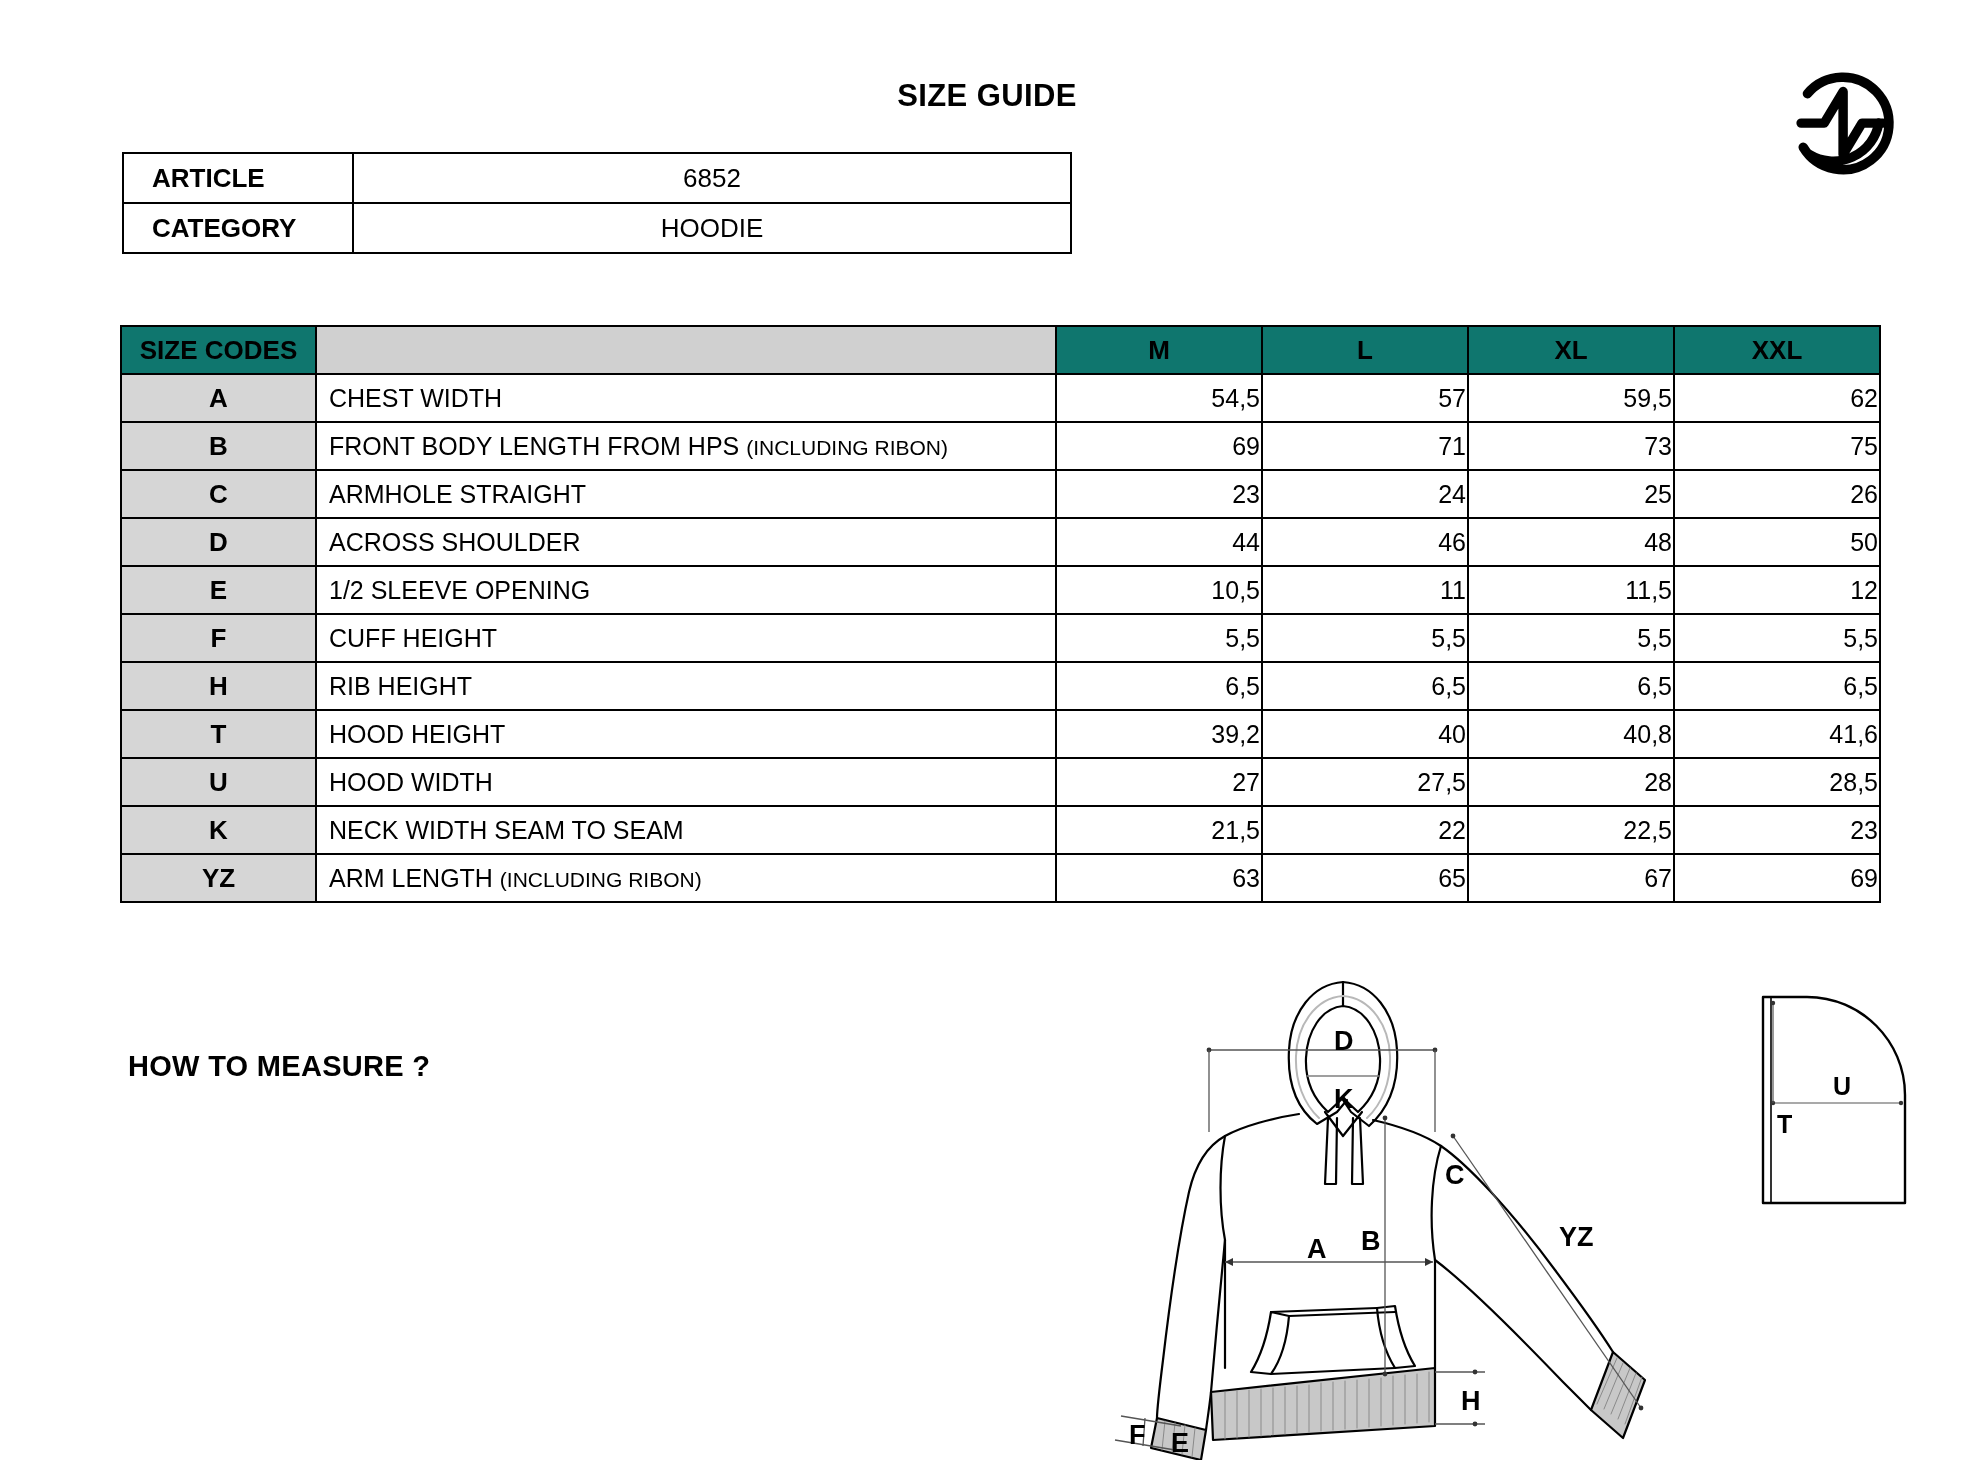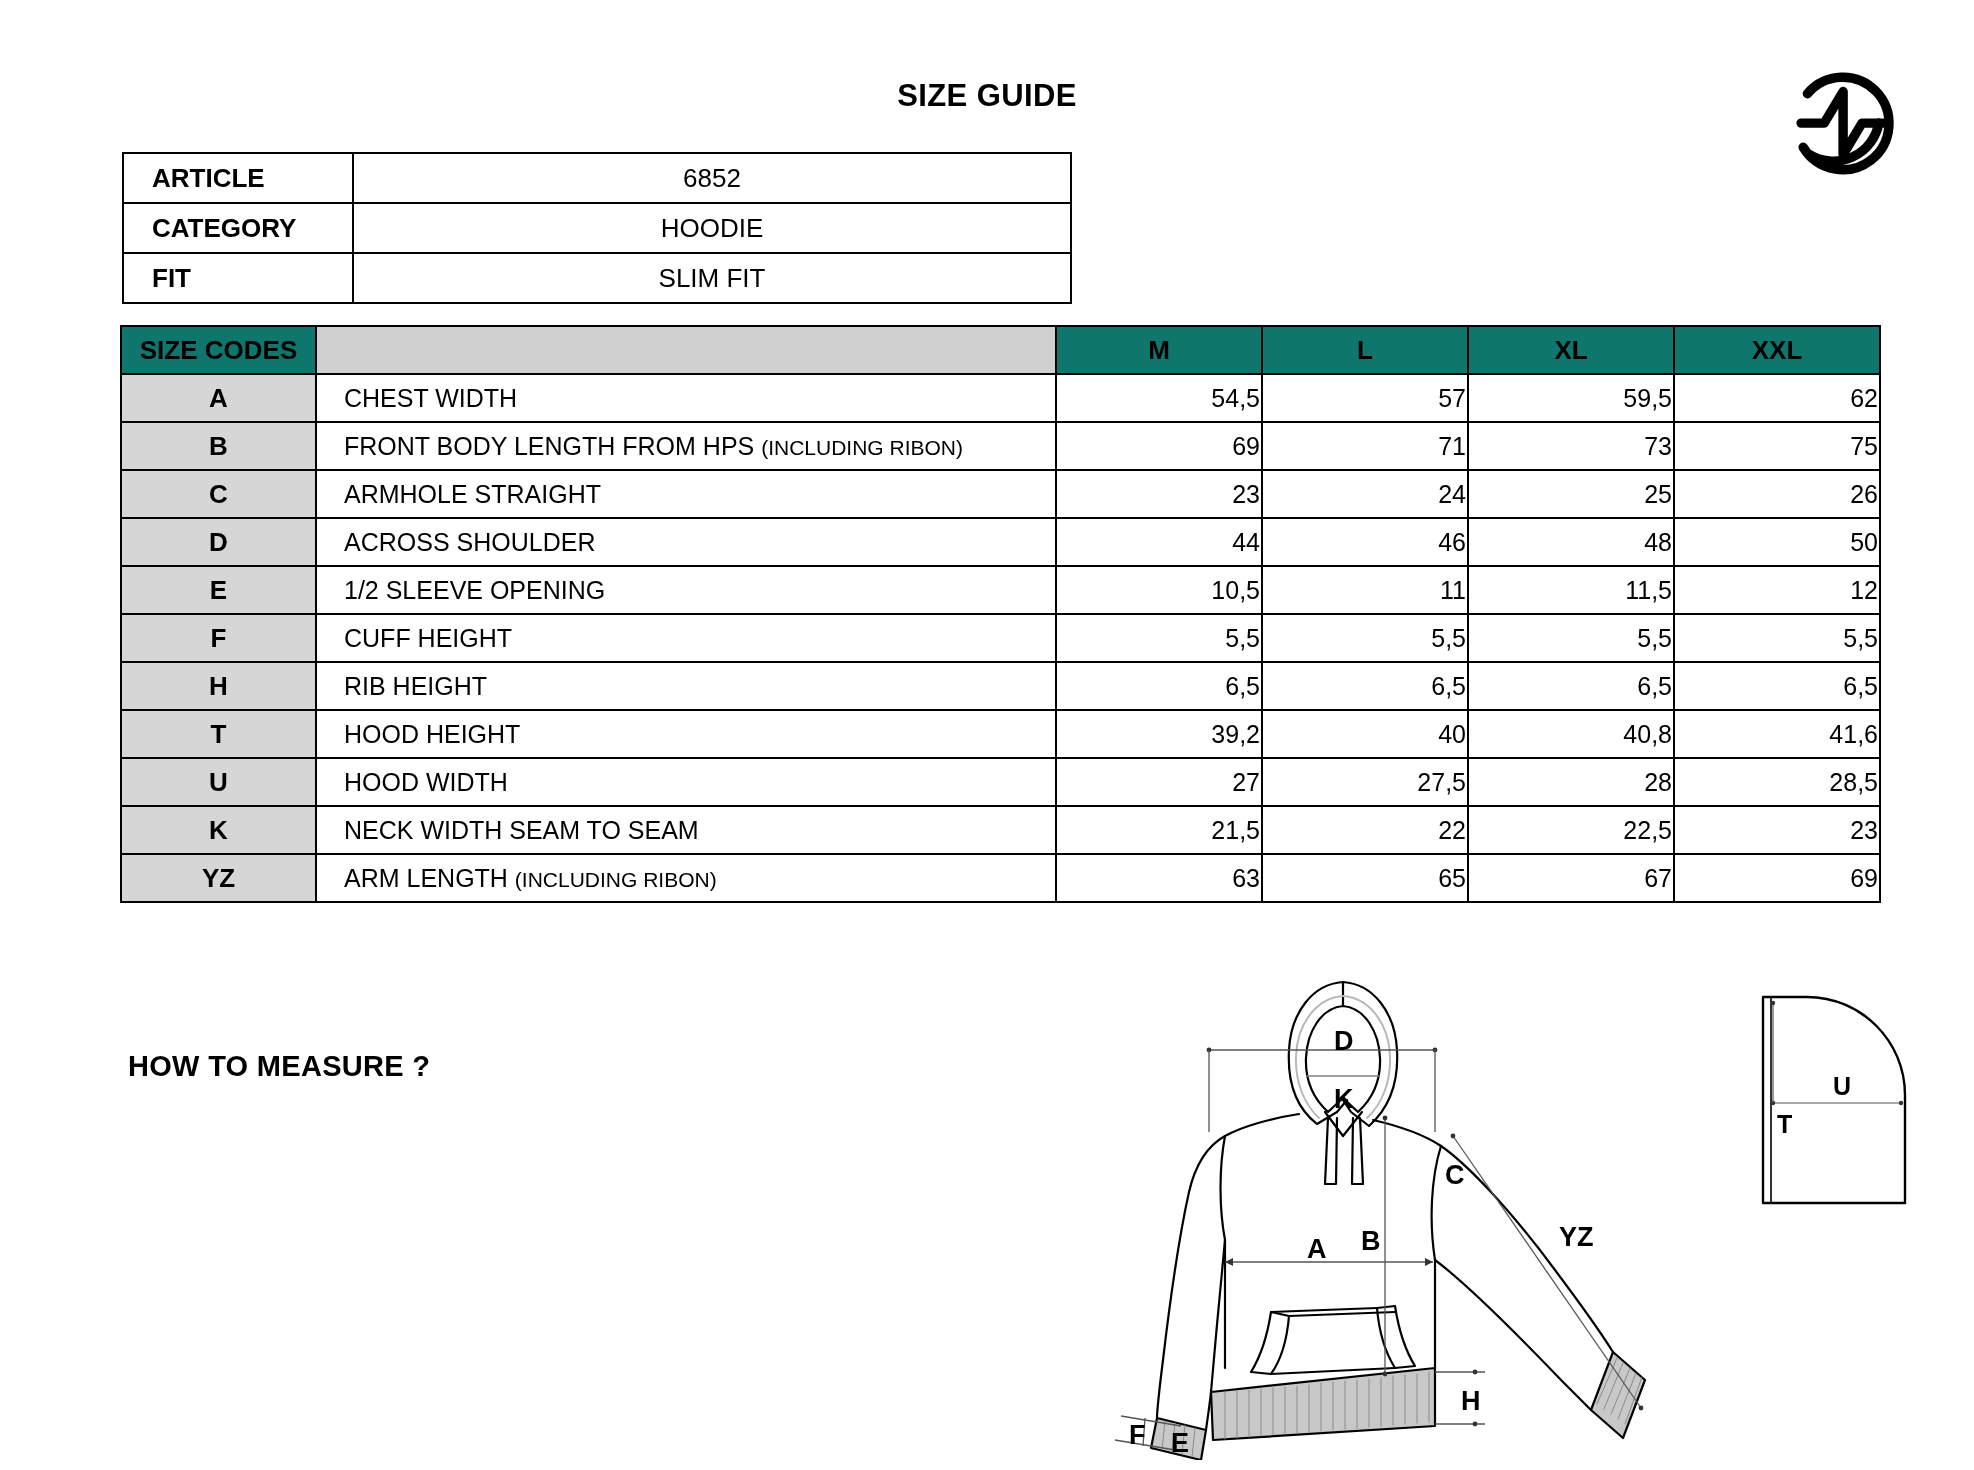--- a/index.html
+++ b/index.html
@@ -92,21 +92,21 @@
   #size-table thead th.desc-head { background: #d0d0d0; }
 
   #size-table td.code {
     background: #d6d6d6;
     text-align: center;
     font-weight: bold;
     font-size: 26px;
   }
   #size-table td.desc {
     text-align: left;
-    padding-left: 27px;
+    padding-left: 12px;
     white-space: nowrap;
   }
   #size-table td.desc .sub {
     font-size: 21px;
   }
   #size-table td.num {
     text-align: right;
   }
 
   
@@ -153,24 +153,20 @@
 
 <table id="info-table">
   <tbody>
     <tr>
       <td class="lbl">ARTICLE</td>
       <td class="val">6852</td>
     </tr>
     <tr>
       <td class="lbl">CATEGORY</td>
       <td class="val">HOODIE</td>
-    </tr>
-    <tr>
-      <td class="lbl">FIT</td>
-      <td class="val">SLIM FIT</td>
     </tr>
   </tbody>
 </table>
 
 <table id="size-table">
   <thead>
     <tr>
       <th class="col-code">SIZE CODES</th>
       <th class="col-desc desc-head"></th>
       <th class="col-size">M</th>

